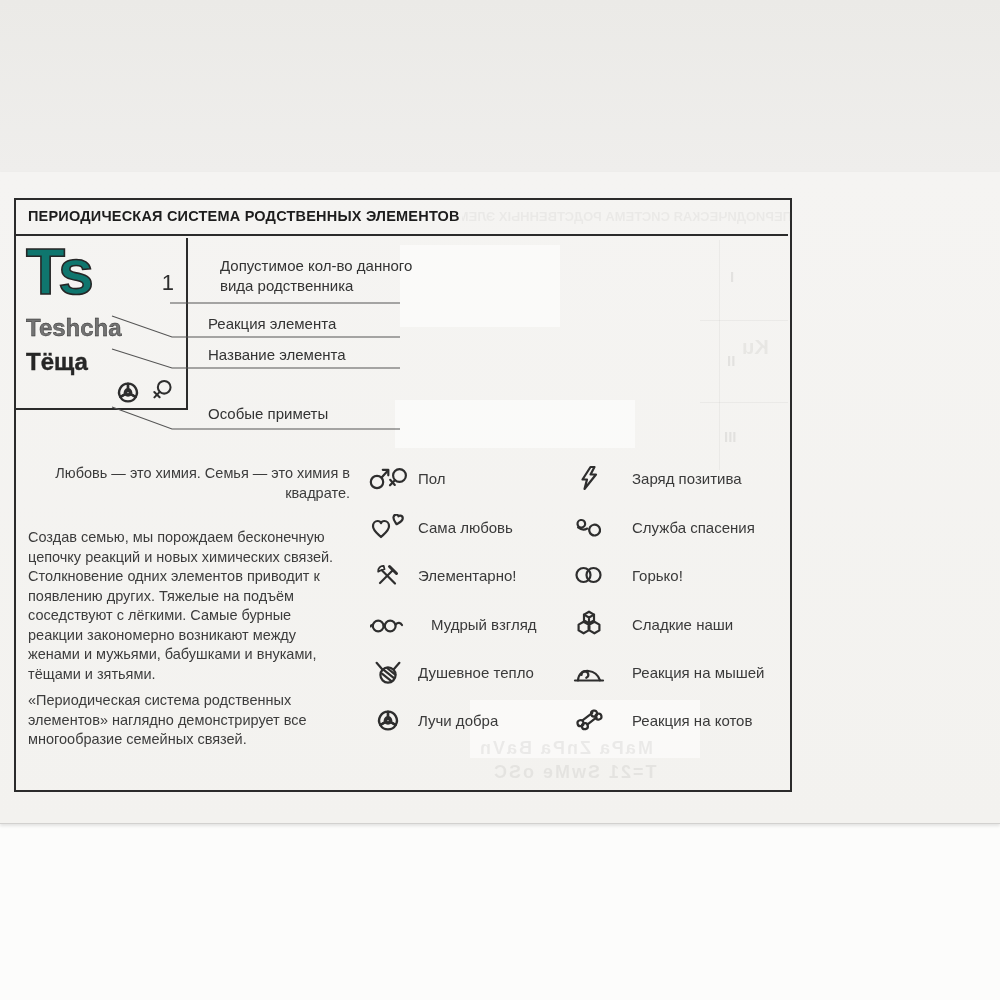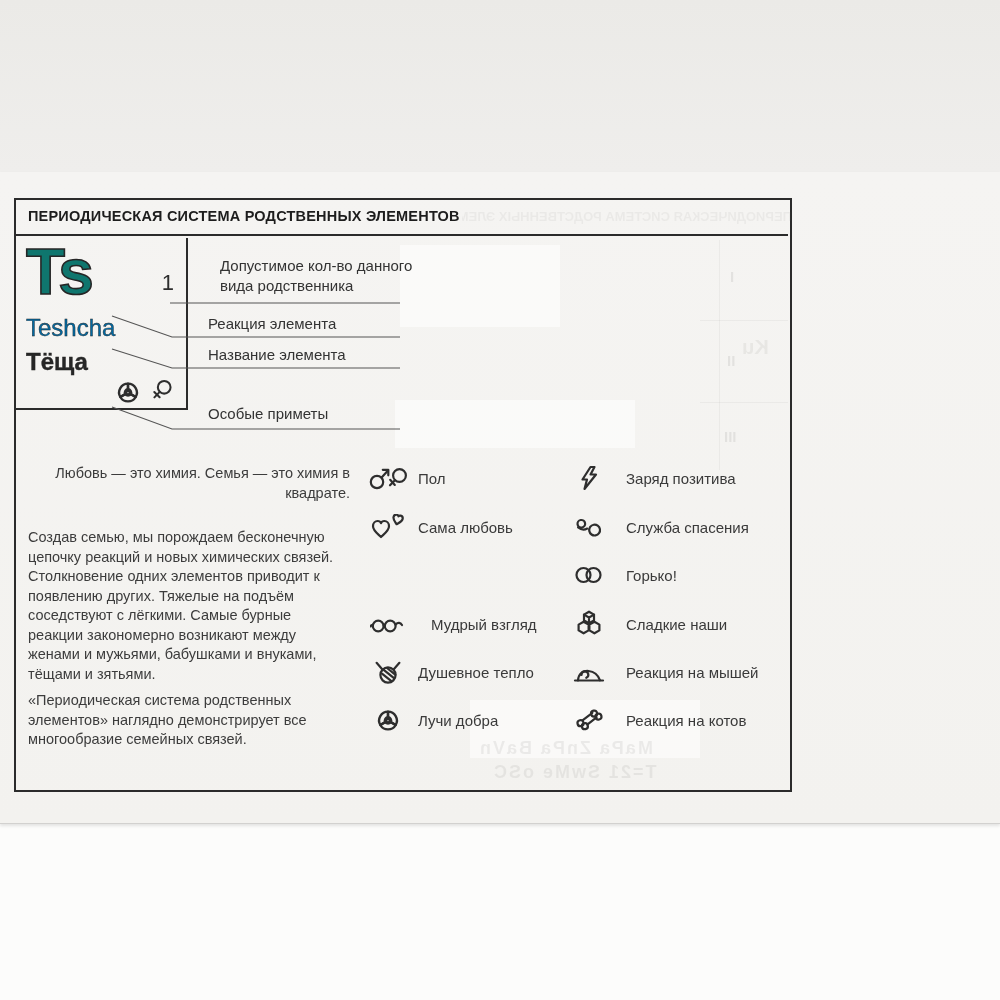--- a/index.html
+++ b/index.html
@@ -8,39 +8,39 @@
   .backdrop-top{position:absolute;left:0;top:0;width:1000px;height:172px;background:linear-gradient(180deg,#ebeae7,#efeeec);border-bottom:1px solid rgba(0,0,0,0.05);}
   .sheet{position:absolute;left:0;top:172px;width:1000px;height:651px;background:linear-gradient(180deg,#f5f4f2,#f3f2ef);border-bottom:1px solid rgba(0,0,0,0.14);box-shadow:0 2px 3px rgba(0,0,0,0.10);}
   .frame{position:absolute;left:14px;top:198px;width:774px;height:590px;border:2px solid #2b2b2b;}
   .title-row{position:absolute;left:14px;top:198px;width:774px;height:38px;border-bottom:2px solid #2b2b2b;box-sizing:border-box;}
   .title-text{position:absolute;left:14px;top:10px;font-size:14.5px;font-weight:700;color:#1d1d1d;letter-spacing:.2px;white-space:nowrap;}
   .ghost{color:#6b6a66;pointer-events:none;}
   .ghost-title{position:absolute;left:448px;top:11px;width:330px;font-size:13px;font-weight:700;opacity:.07;transform:scaleX(-1);white-space:nowrap;overflow:hidden;}
   .element-card{position:absolute;left:16px;top:238px;width:172px;height:172px;border-right:2px solid #2b2b2b;border-bottom:2px solid #2b2b2b;box-sizing:border-box;}
   .el-symbol{position:absolute;left:10px;top:2px;font-size:64px;line-height:1;font-weight:700;color:#0f766e;letter-spacing:-2px;-webkit-text-stroke:1.6px #262626;}
   .el-count{position:absolute;right:12px;top:32px;font-size:22px;color:#2e2e2e;}
-  .el-name-lat{position:absolute;left:10px;top:76px;font-size:24px;font-weight:400;color:#0369a1;-webkit-text-stroke:.4px #262626;}
+  .el-name-lat{position:absolute;left:10px;top:76px;font-size:24px;font-weight:700;color:#737373;-webkit-text-stroke:.4px #262626;}
   .el-name-cyr{position:absolute;left:10px;top:110px;font-size:24px;font-weight:700;color:#262626;-webkit-text-stroke:.4px #262626;}
   .el-icons{position:absolute;right:12px;bottom:3px;display:flex;gap:5px;align-items:flex-end;}
   .callout{position:absolute;font-size:15px;color:#333;line-height:20px;}
   .co-count{left:220px;top:256px;width:214px;}
   .co-symbol{left:208px;top:314px;}
   .co-name{left:208px;top:345px;}
   .co-features{left:208px;top:404px;}
   .lines-overlay{position:absolute;left:0;top:0;width:1000px;height:1000px;pointer-events:none;}
   .para{position:absolute;left:28px;width:322px;font-size:14.5px;line-height:19.5px;color:#3c3c3c;}
   .p1{top:464px;text-align:right;}
   .p2{top:528px;}
   .p3{top:691px;}
   .legend-row{position:absolute;height:30px;display:flex;align-items:center;}
   .legend-row .ic{flex:0 0 auto;display:flex;align-items:center;justify-content:center;}
   .col-l .ic{width:44px;}
   .col-r .ic{width:38px;}
   .col-l .lbl{margin-left:8px;text-align:right;}
-  .col-r .lbl{margin-left:18px;}
+  .col-r .lbl{margin-left:24px;}
   .lbl{font-size:15px;color:#3a3a3a;white-space:nowrap;}
   svg.glyph{display:block;}
   .g-stroke{fill:none;stroke:#2e2e2e;stroke-width:2.2;stroke-linecap:round;stroke-linejoin:round;}
   .ghost-num{position:absolute;font-size:15px;font-weight:700;opacity:.12;}
   .ghost-cell{position:absolute;font-size:18px;font-weight:700;opacity:.10;transform:scaleX(-1);letter-spacing:2px;white-space:nowrap;}
   .ghost-sym{position:absolute;font-size:20px;font-weight:700;opacity:.09;transform:scaleX(-1);}
   .ghost-block{position:absolute;background:rgba(255,255,255,0.55);}
   .ghost-grid{position:absolute;background:rgba(60,60,55,0.05);}
 </style>
 </head>
@@ -137,20 +137,33 @@
       <svg class="glyph" width="34" height="26" viewBox="0 0 34 26">
         <g class="g-stroke" stroke-width="2.2">
           <path d="M10 23 C7 20 2 16.6 2 12.2 C2 9 4.2 7 6.6 7 C8.4 7 9.6 8 10 9.2 C10.4 8 11.6 7 13.4 7 C15.8 7 18 9 18 12.2 C18 16.6 13 20 10 23 Z"></path>
           <path d="M10 23 C7 20 2 16.6 2 12.2 C2 9 4.2 7 6.6 7 C8.4 7 9.6 8 10 9.2 C10.4 8 11.6 7 13.4 7 C15.8 7 18 9 18 12.2 C18 16.6 13 20 10 23 Z" transform="translate(21 -3) scale(0.58) rotate(14 10 14)" stroke-width="3.8"></path>
         </g>
       </svg>
     </span>
     <span class="lbl">Сама любовь</span>
   </div>
 
+  <div class="legend-row col-l" style="left:366px;top:560px;">
+    <span class="ic">
+      <svg class="glyph" width="26" height="26" viewBox="0 0 26 26">
+        <g class="g-stroke" stroke-width="2.2">
+          <path d="M5 21 L17.5 8.5"></path>
+          <path d="M14.5 4.5 l7 7" stroke-width="3"></path>
+          <path d="M6.8 8.3 L20 21.5"></path>
+          <path d="M3.2 9.6 A5 5 0 0 1 8.7 4 L9.5 7.1 L6.5 8 Z" stroke-width="1.8"></path>
+        </g>
+      </svg>
+    </span>
+    <span class="lbl">Элементарно!</span>
+  </div>
 
   <div class="legend-row col-l" style="left:366px;top:609px;gap:13px;">
     <span class="ic">
       <svg class="glyph" width="36" height="20" viewBox="0 0 36 20">
         <g class="g-stroke" stroke-width="2.1">
           <circle cx="8.2" cy="12" r="5.4"></circle>
           <circle cx="20.2" cy="12" r="5.4"></circle>
           <path d="M13.6 11.4 h1.2"></path>
           <path d="M25.6 10.6 C28 8 30.5 8.6 32 11"></path>
           <path d="M2.8 11.2 Q1 10.8 0.8 12.4"></path>

